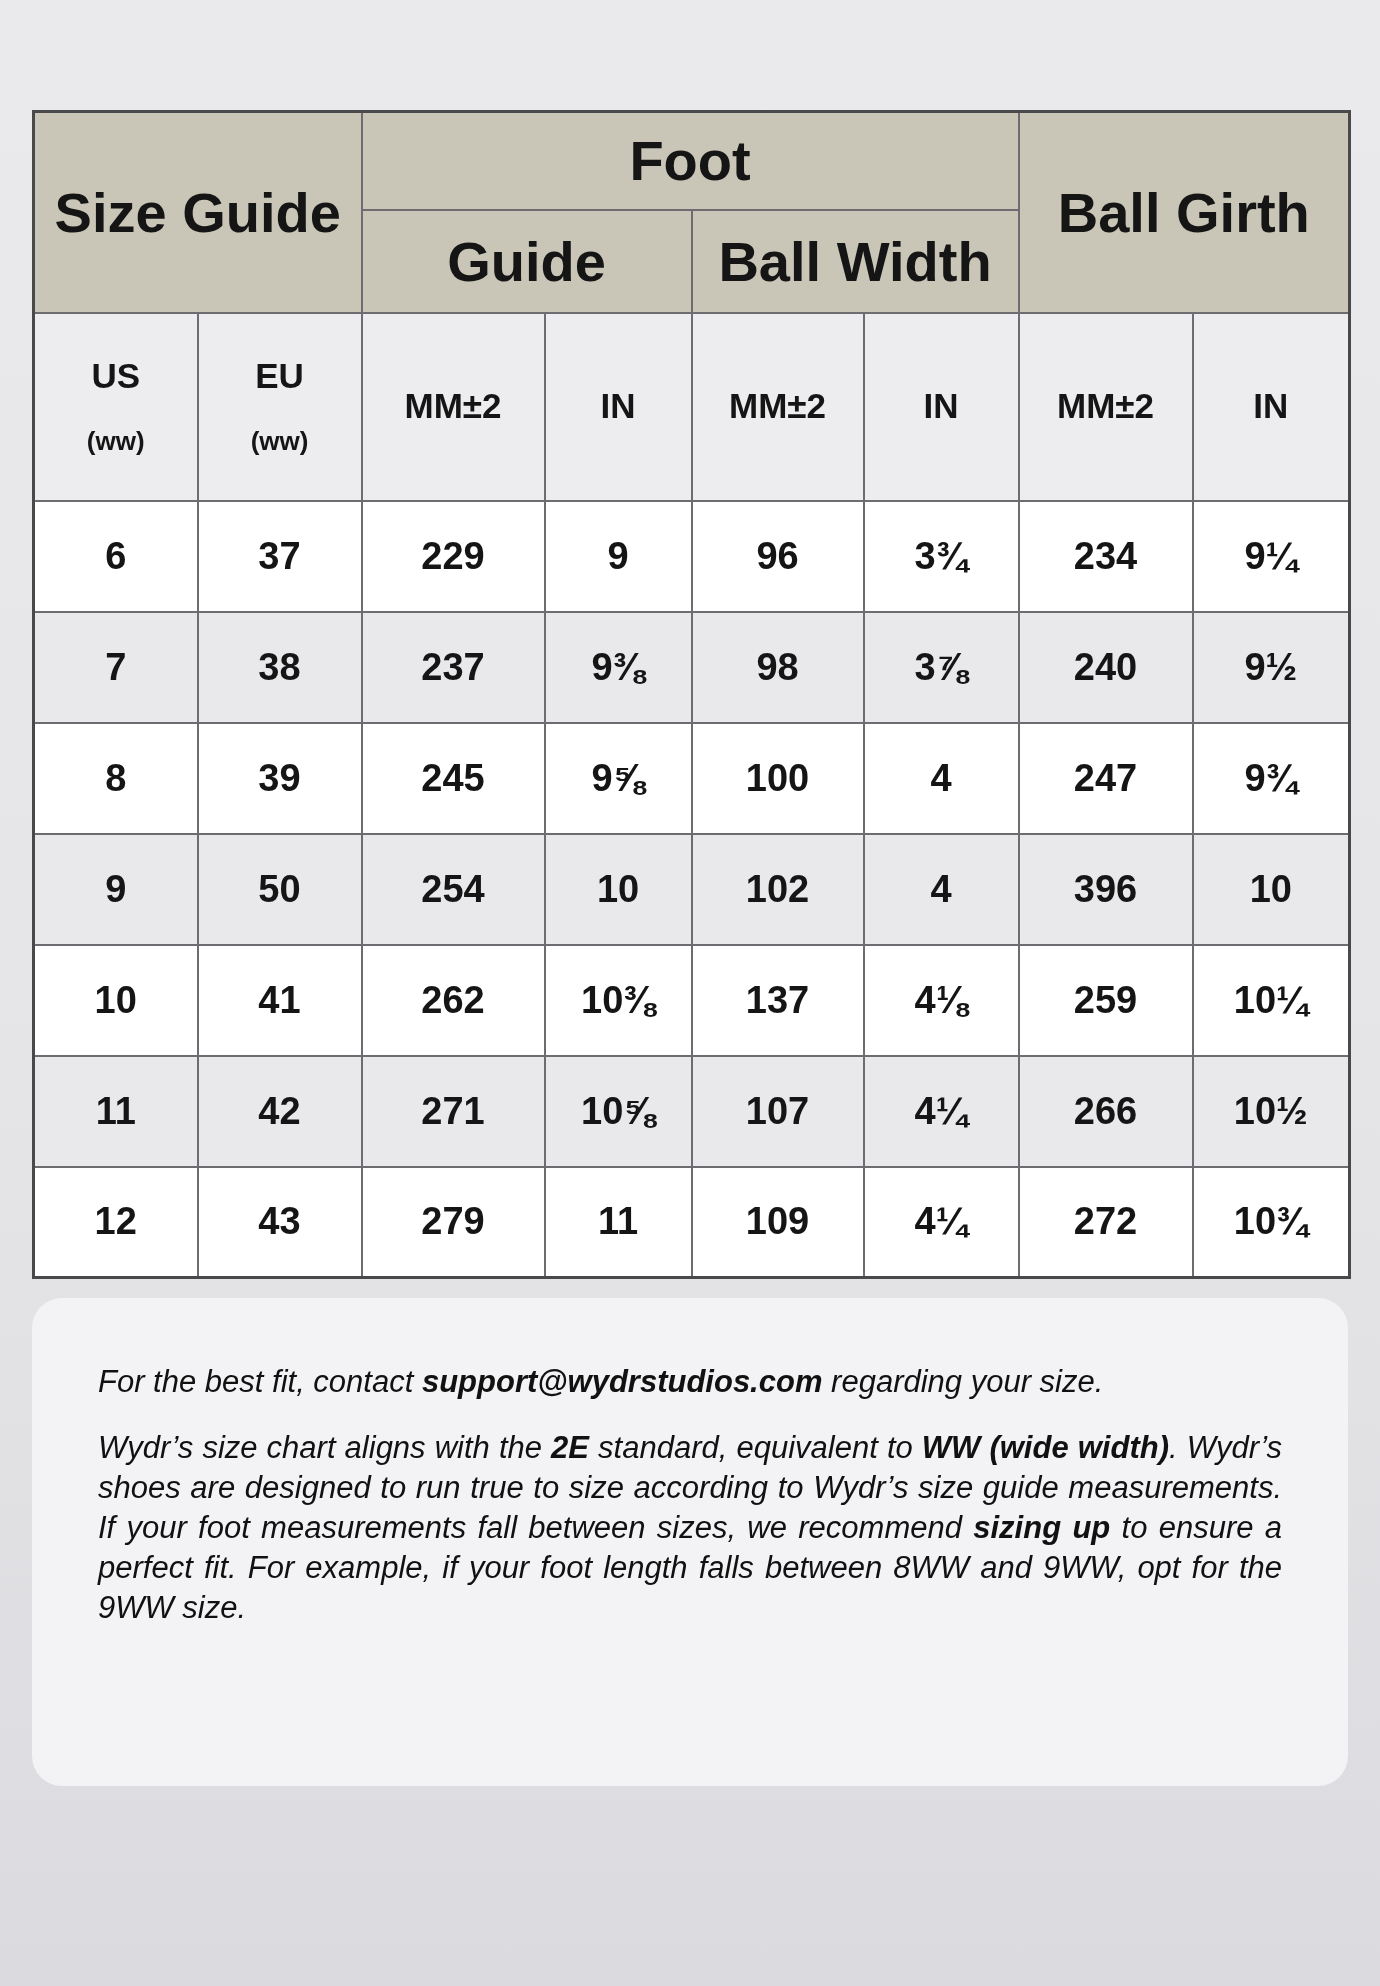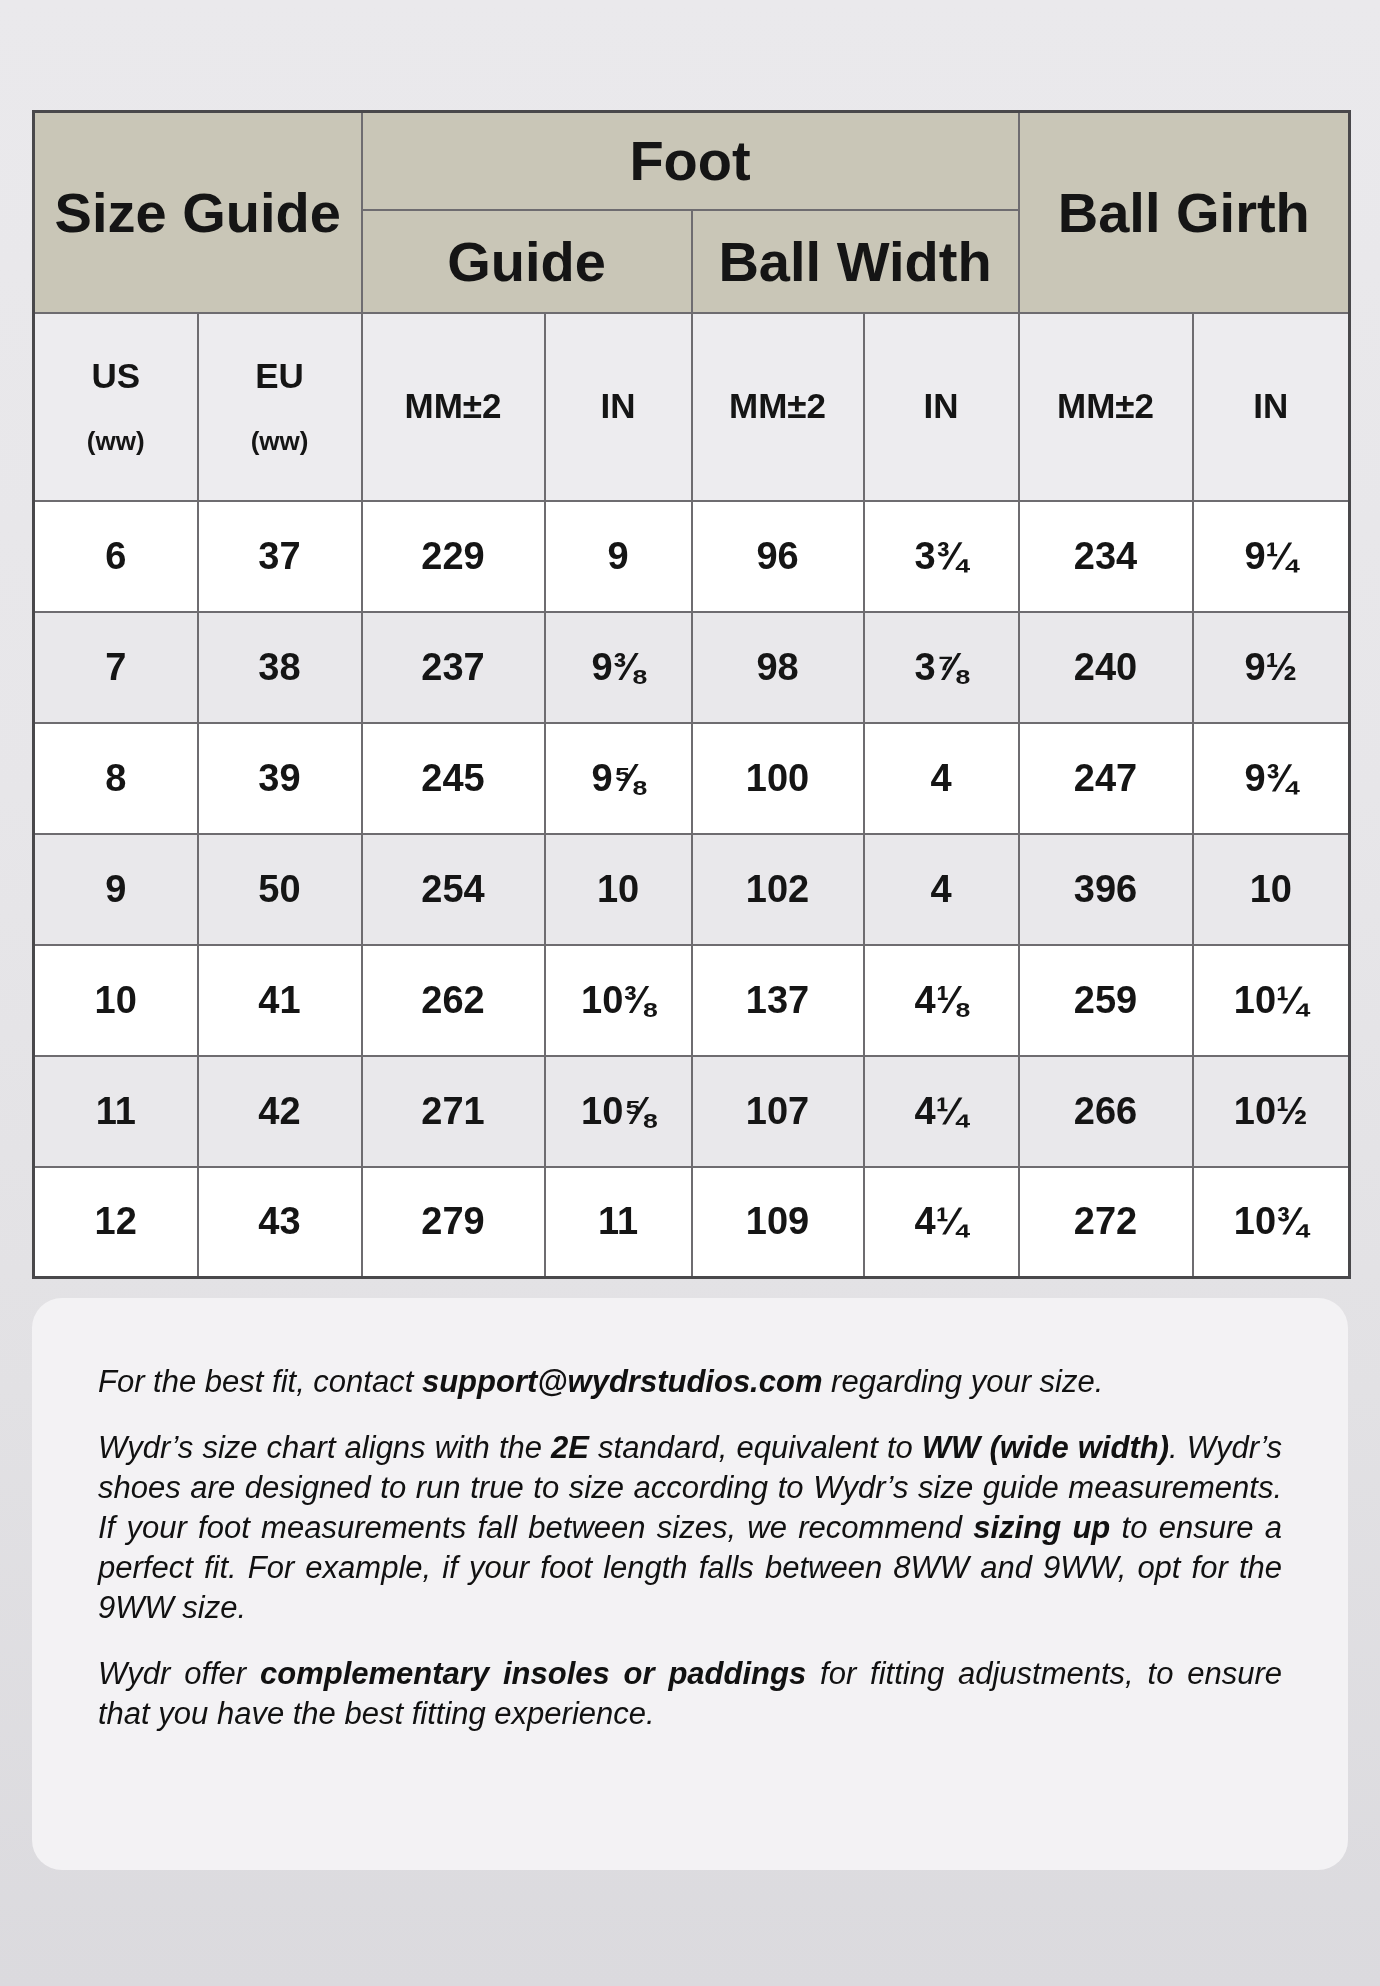--- a/index.html
+++ b/index.html
@@ -33,21 +33,21 @@
   tr.sub-head th { background:var(--subheader-bg,#edecef); font-size:35px; }
   .col-lbl { font-size:35px; font-weight:bold; line-height:1.05; }
   .col-sub { font-size:26px; font-weight:bold; line-height:1.1;margin-top:32px; }
   .size-table tbody td { font-size:38px; }
   .size-table tbody tr:nth-child(odd)  td { background:var(--row-odd-bg,#ffffff); }
   .size-table tbody tr:nth-child(even) td { background:var(--row-even-bg,#e9e8eb); }
 
   
   .note-box {
     position:absolute; left:32px; top:1298px;
-    width:1316px; height:572px;
+    width:1316px; height:488px;
     background:var(--note-bg,#f3f2f4);
     border-radius:30px;
     padding:64px 66px 0 66px;
   }
   .note-box p {
     font-style:italic;
     font-size:31px;
     line-height:40px;
     text-align:justify;
     margin-bottom:26px;
@@ -178,14 +178,13 @@
         <td>4¼</td>
         <td>272</td>
         <td>10¾</td>
       </tr>
     </tbody>
 </table>
 
 <section class="note-box">
     <p><span>For the best fit, contact </span><strong>support@wydrstudios.com</strong><span> regarding your size.</span></p>
     <p><span>Wydr’s size chart aligns with the </span><strong>2E</strong><span> standard, equivalent to </span><strong>WW (wide width)</strong><span>. Wydr’s shoes are designed to run true to size according to Wydr’s size guide measurements. If your foot measurements fall between sizes, we recommend </span><strong>sizing up</strong><span> to ensure a perfect fit. For example, if your foot length falls between 8WW and 9WW, opt for the 9WW size.</span></p>
-    <p><span>Wydr offer </span><strong>complementary insoles or paddings</strong><span> for fitting adjustments, to ensure that you have the best fitting experience.</span></p>
   </section>
 
 </body></html>

